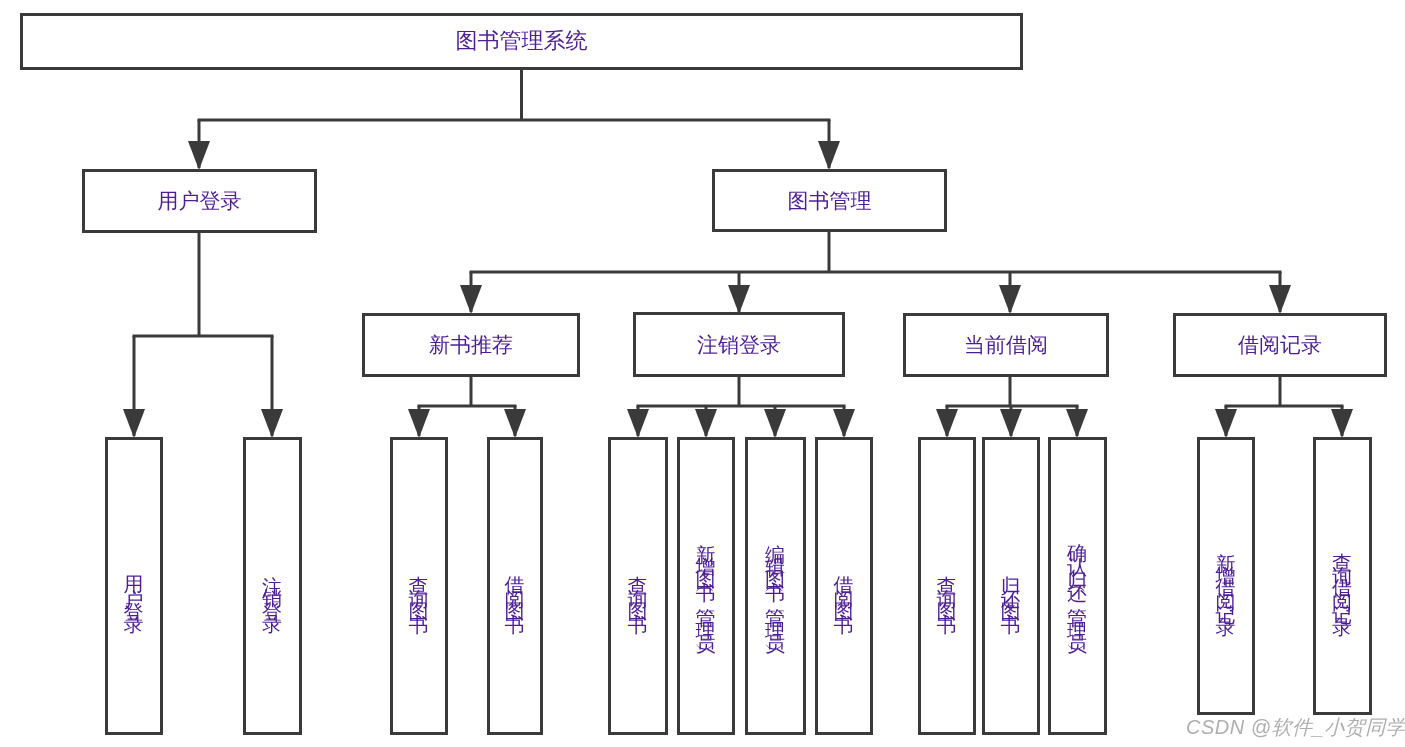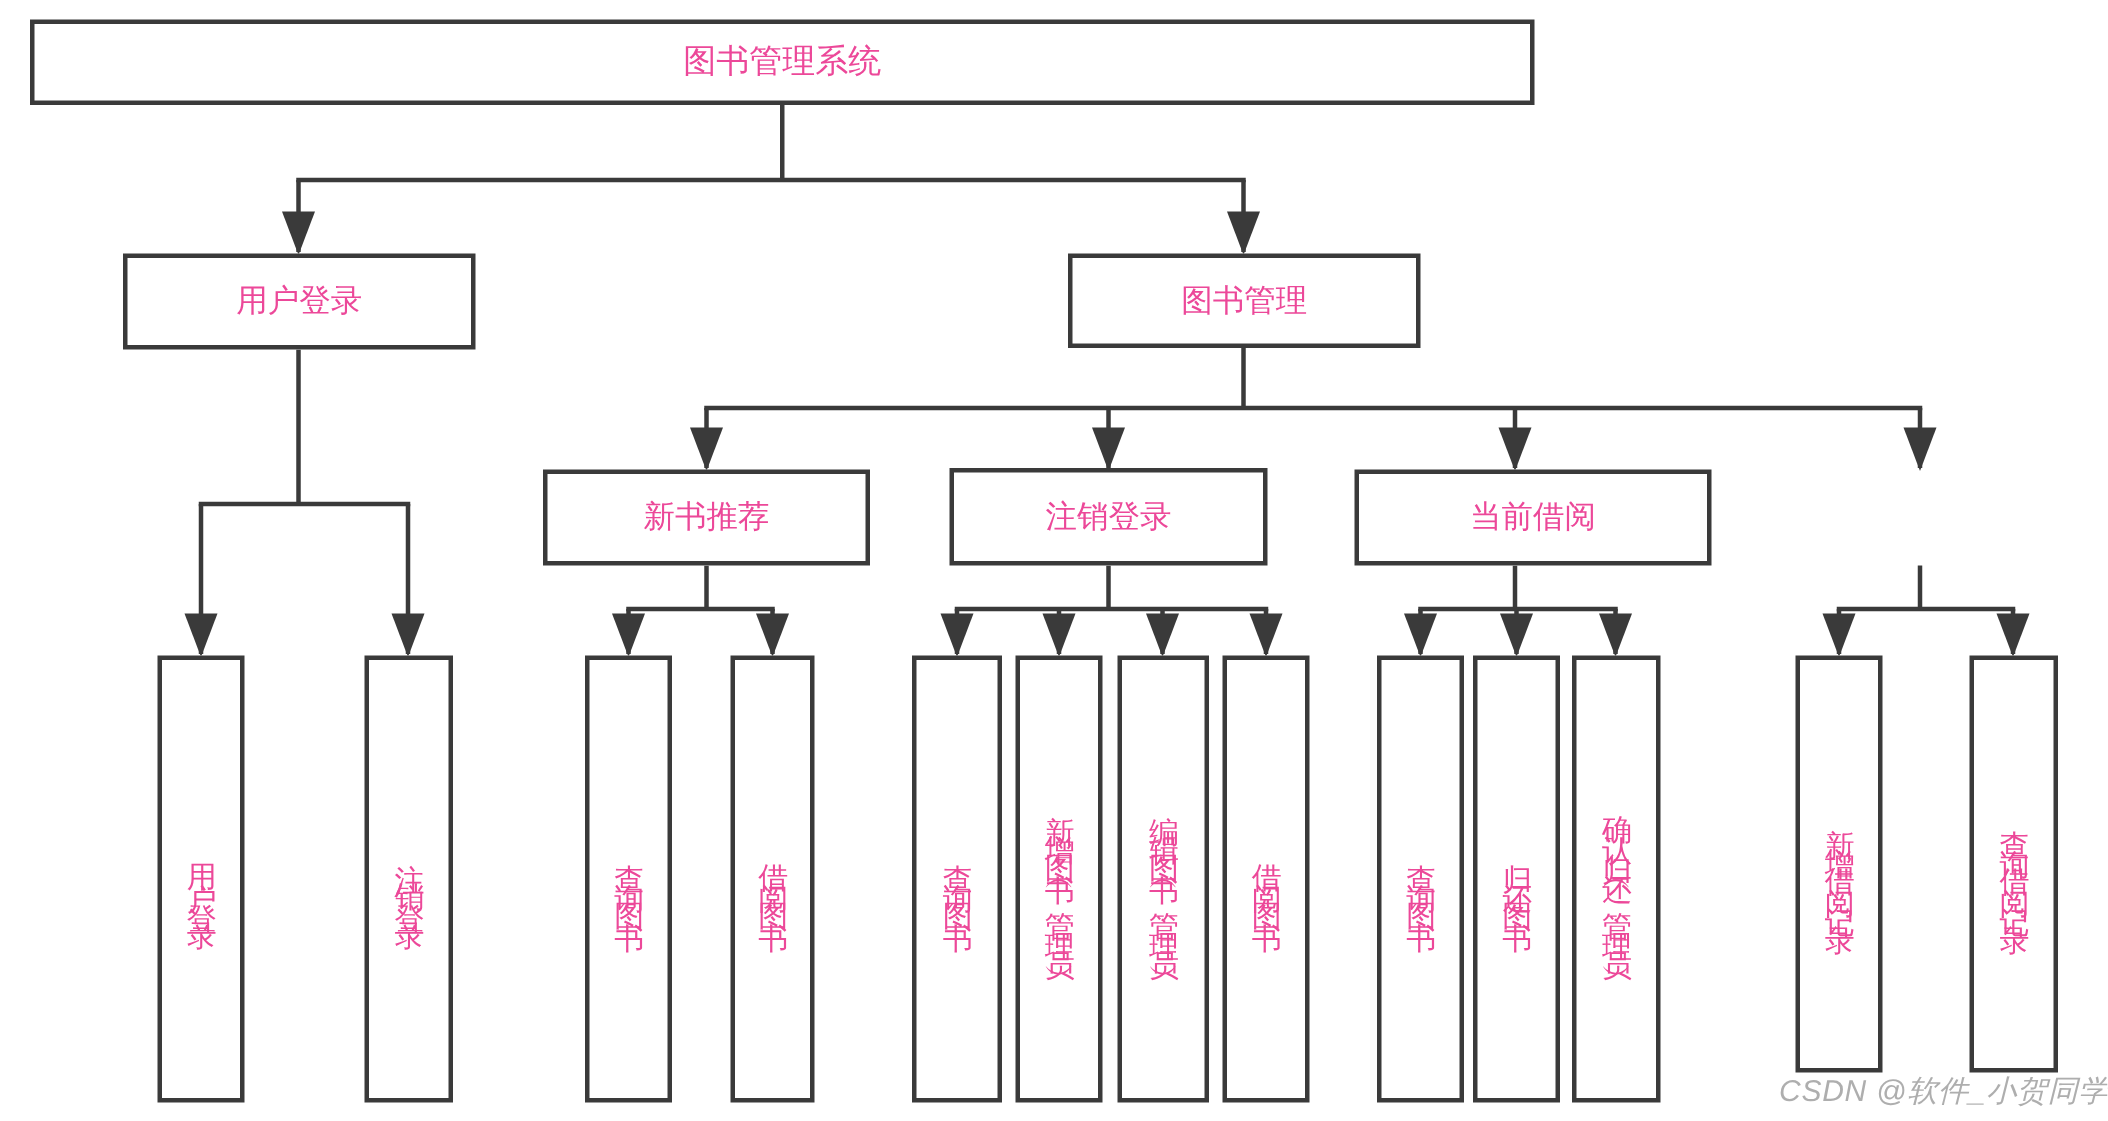--- a/index.html
+++ b/index.html
@@ -14,21 +14,21 @@
   .wires line{stroke:#3a3a3a;stroke-width:3;}
   .wires polygon{fill:#3a3a3a;}
   .box{
     position:absolute;
     box-sizing:border-box;
     background:#ffffff;
     border:3px solid #3a3a3a;
     display:flex;
     align-items:center;
     justify-content:center;
-    color:#ec4899;
+    color:#4c1d95;
     font-size:21px;
     text-align:center;
     line-height:1.2;
     white-space:nowrap;
   }
   .root{font-size:22px;}
   .leaf{
     writing-mode:vertical-rl;
     text-orientation:mixed;
     letter-spacing:13px;
@@ -112,21 +112,22 @@
     <polygon points="1331,409 1353,409 1342,438"></polygon>
   </svg>
 
   <div class="box root" style="left:20px;top:13px;width:1003px;height:57px">图书管理系统</div>
 
   <div class="box" style="left:82px;top:169px;width:235px;height:64px">用户登录</div>
   <div class="box" style="left:362px;top:313px;width:218px;height:64px">新书推荐</div>
 
   <div class="box" style="left:712px;top:169px;width:235px;height:63px">图书管理</div>
   <div class="box" style="left:633px;top:312px;width:212px;height:65px">注销登录</div>
-  <div class="box" style="left:903px;top:313px;width:238px;height:64px">当前借阅</div>
+  <div class="box" style="left:903px;top:313px;width:206px;height:64px">当前借阅</div>
+  <div class="box" style="left:1173px;top:313px;width:214px;height:64px">借阅记录</div>
 
   <div class="box leaf" style="left:105px;top:437px;width:58px;height:298px">用户登录</div>
   <div class="box leaf" style="left:243px;top:437px;width:59px;height:298px">注销登录</div>
 
   <div class="box leaf" style="left:390px;top:437px;width:58px;height:298px">查询图书</div>
   <div class="box leaf" style="left:487px;top:437px;width:56px;height:298px">借阅图书</div>
 
   <div class="box leaf" style="left:608px;top:437px;width:60px;height:298px">查询图书</div>
   <div class="box leaf" style="left:677px;top:437px;width:58px;height:298px">新增图书（管理员）</div>
   <div class="box leaf" style="left:745px;top:437px;width:61px;height:298px">编辑图书（管理员）</div>

